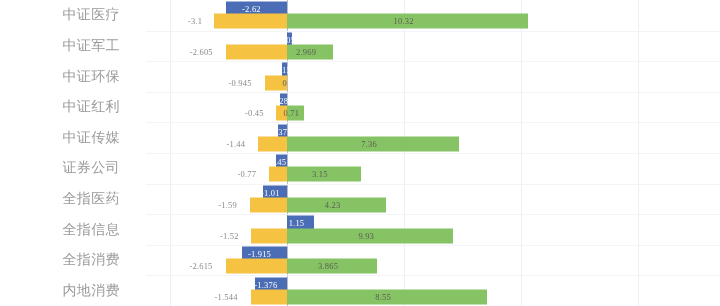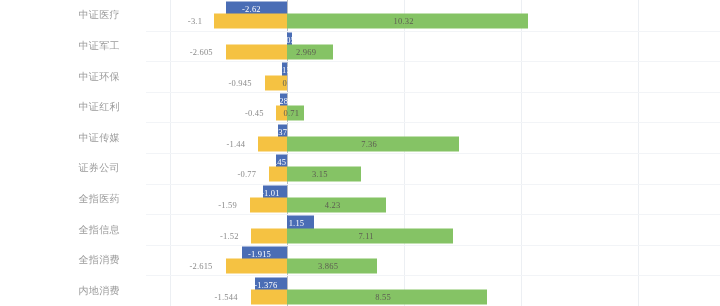--- a/index.html
+++ b/index.html
@@ -26,21 +26,21 @@
     position: absolute;
     left: 0;
     top: 0;
     width: 134px;
     height: 306px;
   }
   .cat-label {
     position: absolute;
     right: 14px;
     transform: translateY(-50%);
-    font-size: 10px;
+    font-size: 14px;
     color: #9a9a9a;
     letter-spacing: 0.4px;
     white-space: nowrap;
     text-align: left;
   }
 
   
   .plot {
     position: absolute;
     left: 12px;
@@ -171,21 +171,21 @@
       <div class="bar-label inside-blue" style="top: 192.78px; left: 248.933px;">-1.01</div>
       <div class="bar yellow" style="left: 237.794px; width: 37.206px; top: 205.02px;"></div>
       <div class="bar-label outside" style="top: 205.02px; left: 206.294px;">-1.59</div>
       <div class="bar green" style="left: 275px; width: 98.982px; top: 205.02px;"></div>
       <div class="bar-label inside-dark" style="top: 205.02px; left: 312.691px; text-align: right;">4.23</div>
       <div class="bar blue" style="left: 275px; width: 26.91px; top: 223.38px;"></div>
       <div class="bar-label inside-blue" style="top: 223.38px; left: 276.655px;">1.15</div>
       <div class="bar yellow" style="left: 239.432px; width: 35.568px; top: 235.62px;"></div>
       <div class="bar-label outside" style="top: 235.62px; left: 207.932px;">-1.52</div>
       <div class="bar green" style="left: 275px; width: 166.374px; top: 235.62px;"></div>
-      <div class="bar-label inside-dark" style="top: 235.62px; left: 346.387px;">7.11</div>
+      <div class="bar-label inside-dark" style="top: 235.62px; left: 346.387px;">9.93</div>
       <div class="bar blue" style="left: 230.189px; width: 44.811px; top: 253.98px;"></div>
       <div class="bar-label inside-blue" style="top: 253.98px; left: 235.894px;">-1.915</div>
       <div class="bar yellow" style="left: 213.809px; width: 61.191px; top: 266.22px;"></div>
       <div class="bar-label outside" style="top: 266.22px; left: 177.409px;">-2.615</div>
       <div class="bar green" style="left: 275px; width: 90.441px; top: 266.22px;"></div>
       <div class="bar-label inside-dark" style="top: 266.22px; left: 305.971px;">3.865</div>
       <div class="bar blue" style="left: 242.802px; width: 32.1984px; top: 284.58px;"></div>
       <div class="bar-label inside-blue" style="top: 284.58px; left: 242.201px;">-1.376</div>
       <div class="bar yellow" style="left: 238.87px; width: 36.1296px; top: 296.82px;"></div>
       <div class="bar-label outside" style="top: 296.82px; left: 202.47px;">-1.544</div>

